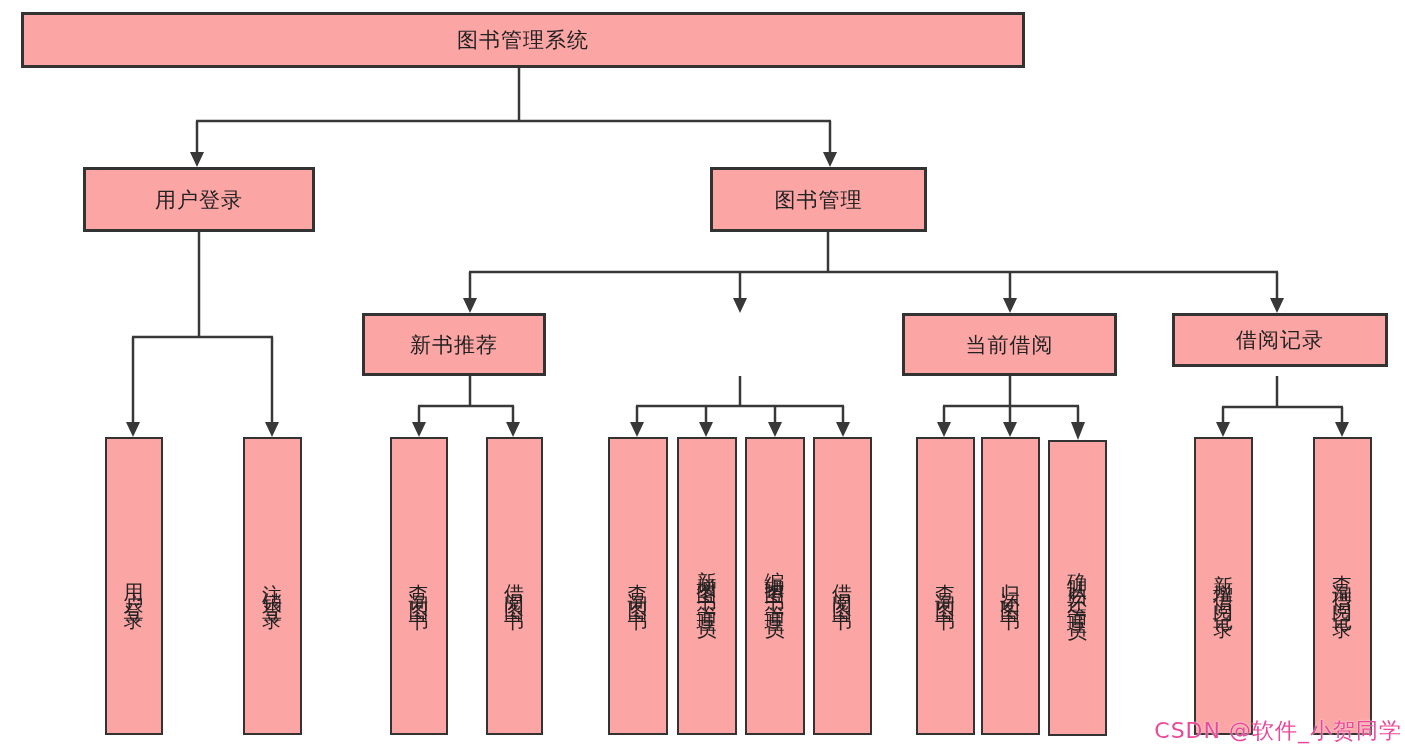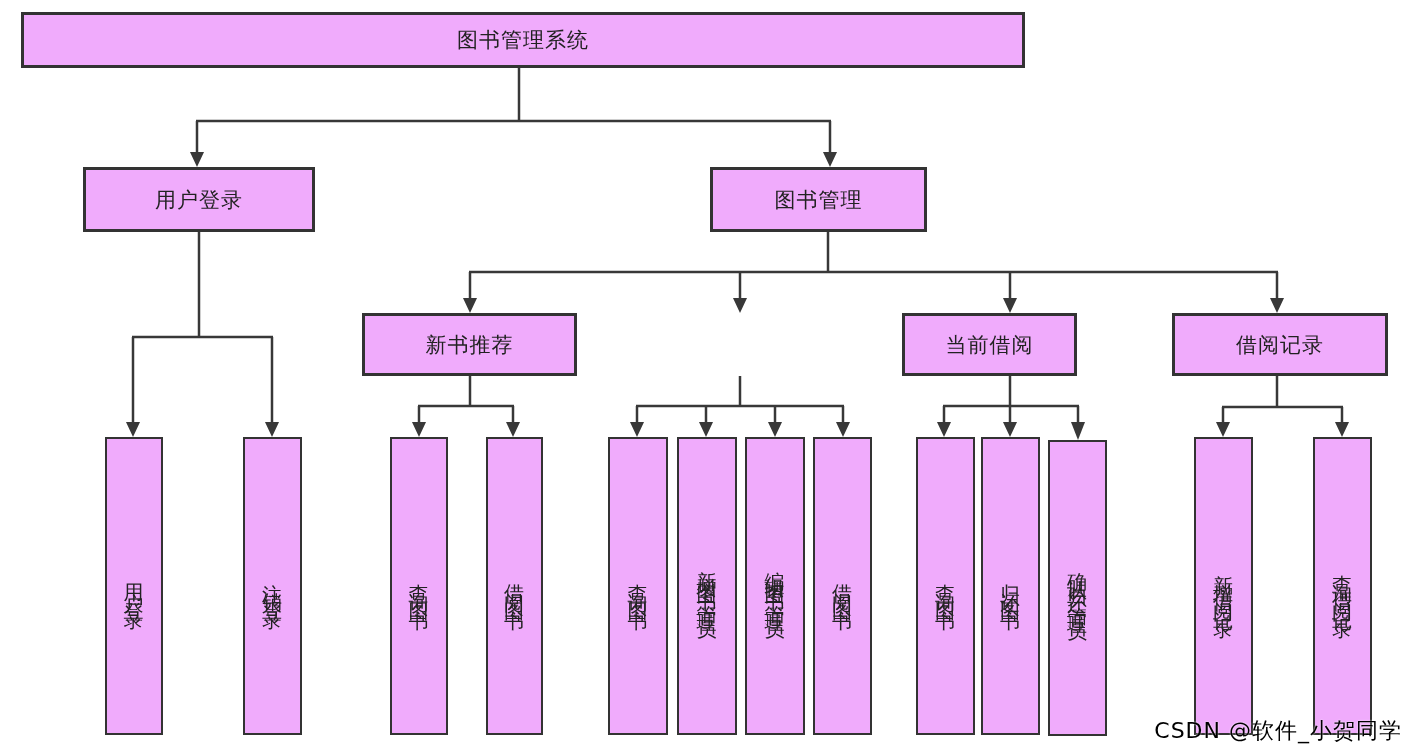--- a/index.html
+++ b/index.html
@@ -12,21 +12,21 @@
     overflow: hidden;
   }
   svg.connectors {
     position: absolute;
     left: 0; top: 0;
     z-index: 0;
   }
   .node {
     position: absolute;
     box-sizing: border-box;
-    background: #f0abfc;
+    background: #fca5a5;
     border: 3px solid #333333;
     display: flex;
     align-items: center;
     justify-content: center;
     color: #222222;
     z-index: 1;
   }
   .hnode { font-size: 21px; letter-spacing: 1px; }
   .vnode { border-width: 2px; }
   .vnode .vtext {
@@ -36,21 +36,21 @@
     letter-spacing: 9px;
     line-height: 1;
     white-space: nowrap;
   }
   .vnode.dense .vtext { letter-spacing: 7px; }
   .watermark {
     position: absolute;
     right: 3px;
     bottom: 1px;
     font-size: 22px;
-    color: #000000;
+    color: #ec4899;
     z-index: 2;
     text-shadow: 0 0 2px #ffffff;
     letter-spacing: 1px;
   }
 </style>
 </head>
 <body>
 
 <div class="canvas">
 
@@ -124,27 +124,27 @@
     <span>图书管理系统</span>
   </div>
 
   <div class="node hnode" style="left:83px; top:167px; width:232px; height:65px">
     <span>用户登录</span>
   </div>
   <div class="node hnode" style="left:710px; top:167px; width:217px; height:65px">
     <span>图书管理</span>
   </div>
 
-  <div class="node hnode" style="left:362px; top:313px; width:215px; height:63px">
+  <div class="node hnode" style="left:362px; top:313px; width:184px; height:63px">
     <span>新书推荐</span>
   </div>
-  <div class="node hnode" style="left:902px; top:313px; width:175px; height:63px">
+  <div class="node hnode" style="left:902px; top:313px; width:215px; height:63px">
     <span>当前借阅</span>
   </div>
-  <div class="node hnode" style="left:1172px; top:313px; width:216px; height:63px">
+  <div class="node hnode" style="left:1172px; top:313px; width:216px; height:54px">
     <span>借阅记录</span>
   </div>
 
   <div class="node vnode" style="left:105px; top:437px; width:58px; height:298px">
     <span class="vtext">用户登录</span>
   </div>
   <div class="node vnode" style="left:243px; top:437px; width:59px; height:298px">
     <span class="vtext">注销登录</span>
   </div>
 

